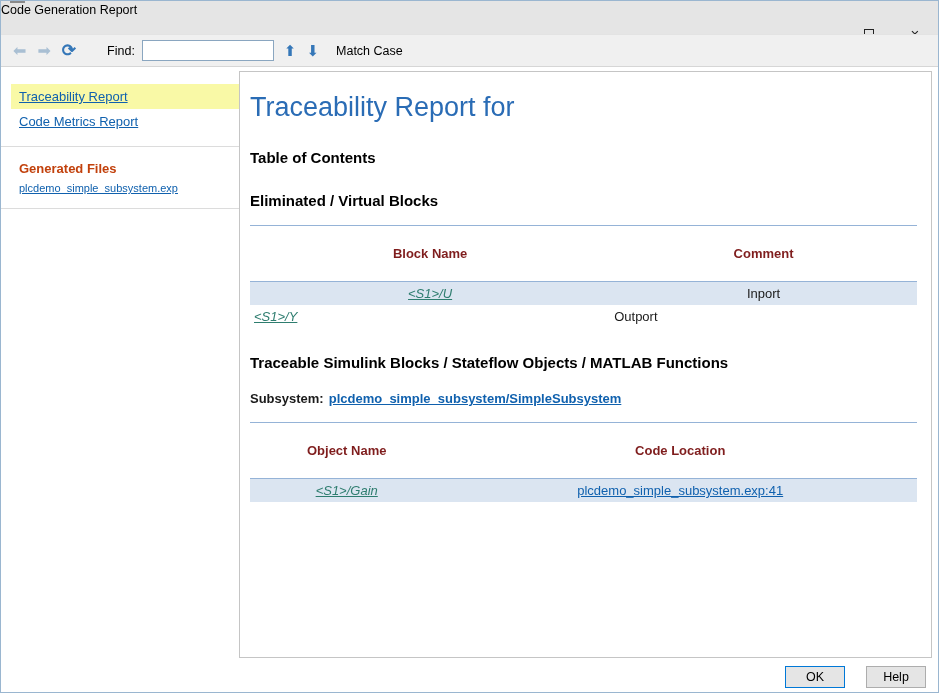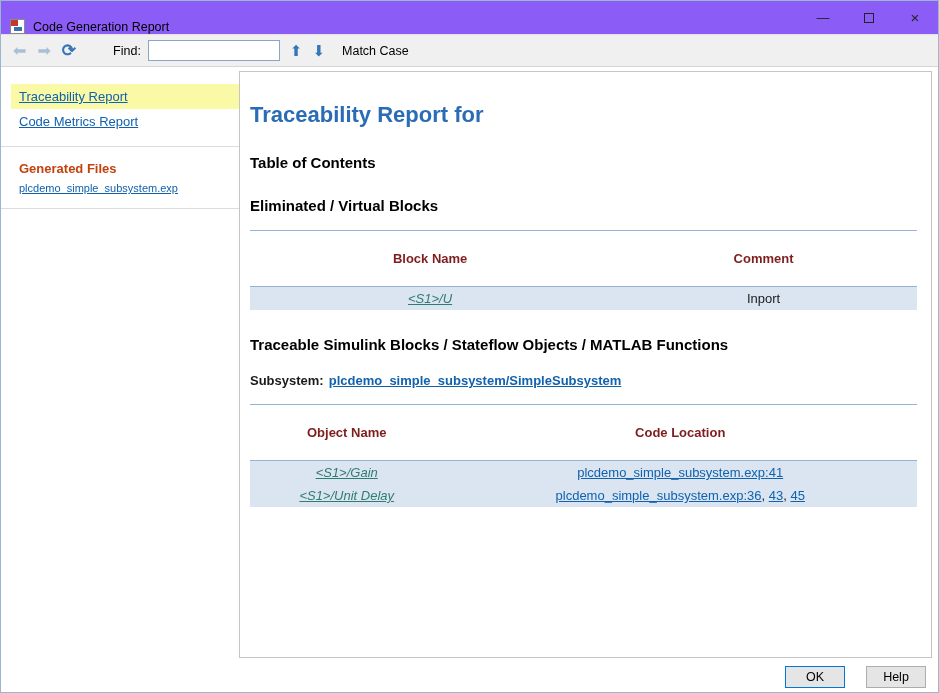--- a/index.html
+++ b/index.html
@@ -11,22 +11,22 @@
     position: relative;
     overflow: hidden;
     border: 1px solid #9ab6d0;
     font-size: 13px;
     color: #1a1a1a;
   }
 
   
   .titlebar {
     position: absolute; left: 0; top: 0; right: 0; height: 33px;
-    background: #8b5cf6;
-    display: flex; align-items: flex-end;
+    background: #e5e5e5;
+    display: flex; align-items: flex-start; flex-direction: column;
   }
   .app-icon {
     width: 15px; height: 15px; margin-left: 9px; margin-right: 8px;
     border: 1px solid #8a8a8a; background: #ffffff; position: relative;
   }
   .app-icon::before {
     content: ""; position: absolute; left: 0; top: 0; right: 6px; bottom: 7px;
     background: #c0392b;
   }
   .app-icon::after {
@@ -51,21 +51,21 @@
     border-top: 1px solid #e3e3e3;
     border-bottom: 1px solid #d6d6d6;
     display: flex; align-items: center;
     padding-left: 12px;
   }
   .tb-icon {
     font-size: 16px; line-height: 1; margin-right: 11px; cursor: default;
   }
   .tb-icon.disabled { color: #a9bfd3; }
   .tb-icon.refresh { color: #3577b8; font-size: 17px; font-weight: bold; }
-  .find-label { margin-left: 26px; margin-right: 7px; font-size: 12.5px; color: #000; }
+  .find-label { margin-left: 20px; margin-right: 7px; font-size: 12.5px; color: #000; }
   .find-input {
     width: 132px; height: 21px; border: 1px solid #8aa6c0; background: #fff;
     font-family: "Liberation Sans", sans-serif; font-size: 12.5px; padding: 0 4px;
   }
   .tb-arrow { color: #3577b8; font-size: 15px; margin-left: 10px; cursor: default; }
   .match-case { margin-left: 17px; font-size: 12.5px; color: #000; }
 
   
   .sidebar {
     position: absolute; left: 0; top: 67px; width: 276px; bottom: 36px;
@@ -86,22 +86,22 @@
 
   
   .content {
     position: absolute; left: 238px; top: 70px; width: 693px; height: 587px;
     background: #ffffff; border: 1px solid #c5c5c5;
     padding: 6px 14px 10px 10px;
     overflow: hidden;
   }
   .report-title {
     color: var(--accent-blue, #2a6cb5);
-    font-size: 22px; font-weight: bold;
-    margin: 24px 0 22px 0;
+    font-size: 27px; font-weight: normal;
+    margin: 14px 0 22px 0;
   }
   .section-heading { font-size: 15px; font-weight: bold; color: #000; margin: 26px 0 12px 0; }
   .toc { margin: 14px 0 6px 22px; }
   .toc-item { margin: 3px 0; }
   .toc-num { color: #000; margin-right: 6px; }
   .toc-sub { margin: 3px 0 0 40px; }
   .bullet { color: #000; margin-right: 7px; font-size: 11px; }
   a.blue-link, .blue-link {
     color: var(--link-blue, #1061ae); text-decoration: underline; cursor: pointer;
   }
@@ -183,20 +183,24 @@
       <tr>
         <th class="col1-t1">Block Name</th>
         <th>Comment</th>
       </tr>
     </thead>
     <tbody>
       <tr class="shaded">
         <td><a class="model-link">&lt;S1&gt;/U</a></td>
         <td>Inport</td>
       </tr>
+      <tr>
+        <td><a class="model-link">&lt;S1&gt;/Y</a></td>
+        <td>Outport</td>
+      </tr>
     </tbody>
   </table>
 
   <div class="section-heading">Traceable Simulink Blocks / Stateflow Objects / MATLAB Functions</div>
 
   <div class="subsystem-line">
     <span class="subsystem-label">Subsystem:</span><a class="blue-link subsystem-link">plcdemo_simple_subsystem/SimpleSubsystem</a>
   </div>
 
   <table class="report-table">
@@ -204,24 +208,18 @@
       <tr>
         <th class="col1-t2">Object Name</th>
         <th>Code Location</th>
       </tr>
     </thead>
     <tbody>
       <tr class="shaded">
         <td><a class="model-link">&lt;S1&gt;/Gain</a></td>
         <td><a class="blue-link">plcdemo_simple_subsystem.exp:41</a></td>
       </tr>
-      <tr class="shaded">
-        <td><a class="model-link">&lt;S1&gt;/Unit Delay</a></td>
-        <td>
-          <a class="blue-link">plcdemo_simple_subsystem.exp:36</a><span>, </span><a class="blue-link">43</a><span>, </span><a class="blue-link">45</a>
-        </td>
-      </tr>
     </tbody>
   </table>
 </div>
 
 <div class="footer-btn ok-btn">OK</div>
 <div class="footer-btn help-btn">Help</div>
 
 </body></html>

